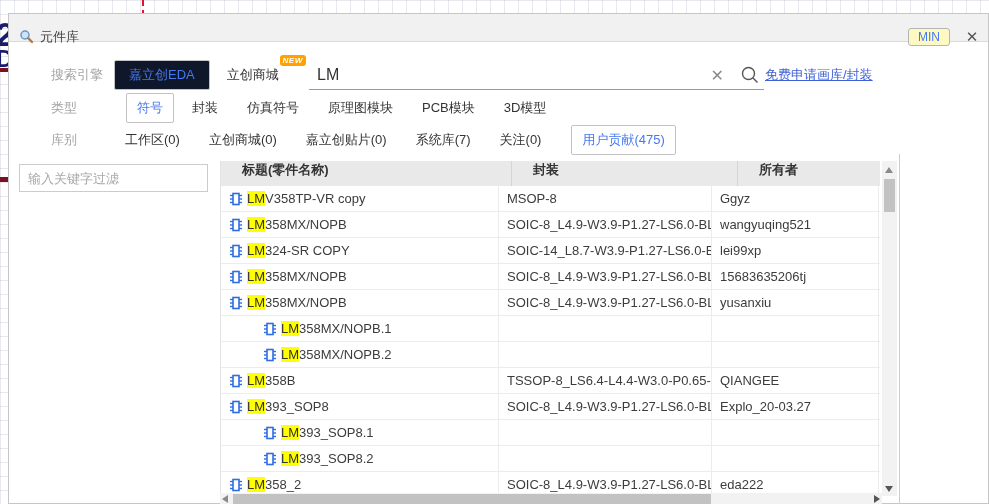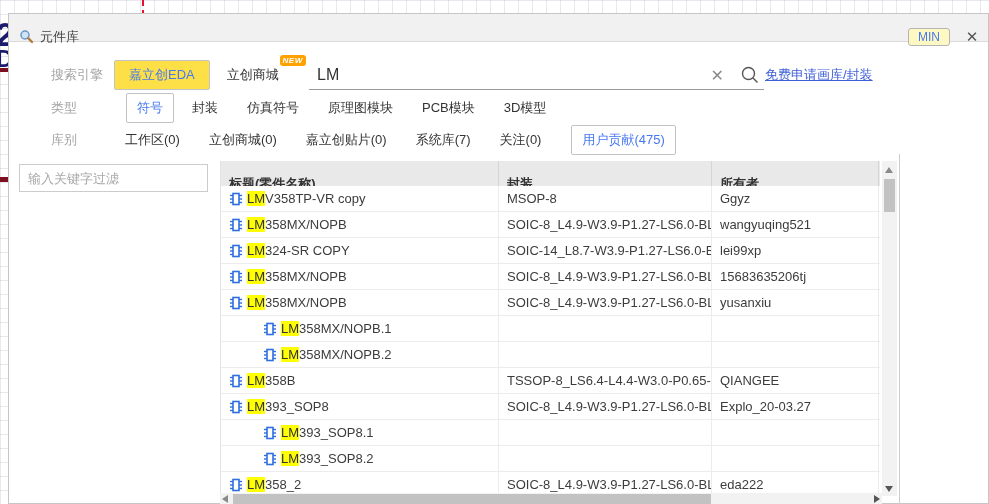--- a/index.html
+++ b/index.html
@@ -24,21 +24,21 @@
   .titlebar{height:28px;background:#f1f1f1;border-bottom:1px solid #dadada;
     display:flex;align-items:center;padding:18px 8px 0 10px;box-sizing:border-box;}
   .title{font-size:13px;color:#444;margin-left:6px;}
   .minbtn{margin-left:auto;font-size:12px;color:#4678f0;background:#fef9c3;
     border:1px solid #b5b5b5;border-radius:3px;padding:1px 9px;margin-right:14px;cursor:pointer;}
   .closex{color:#555;font-size:15px;font-weight:bold;width:16px;text-align:center;cursor:pointer;}
 
   .row{position:absolute;left:0;width:100%;display:flex;align-items:center;}
   .rowlabel{color:#a3a3a3;font-size:13px;width:56px;margin-left:42px;flex:none;}
   .search-row{top:47px;height:28px;}
-  .pill{border:1px solid #c3c3c3;background:#fde047;color:#4678f0;font-size:13px;
+  .pill{border:1px solid #c3c3c3;background:#0f172a;color:#4678f0;font-size:13px;
     padding:5px 14px;border-radius:2px;margin-left:7px;cursor:pointer;}
   .engine-other{position:relative;margin-left:17px;font-size:13px;color:#333;cursor:pointer;}
   .badge{position:absolute;top:-11px;right:-27px;background:#ffa200;color:#fff;font-size:8px;
     font-weight:bold;font-style:italic;padding:1px 3px;border-radius:3px;letter-spacing:.5px;}
   .searchbox{position:absolute;left:300px;top:0px;width:455px;height:28px;
     border-bottom:1px solid #9a9a9a;display:flex;align-items:center;cursor:text;}
   .query{font-size:16px;color:#333;margin-left:8px;flex:1;}
   .clear{color:#8a8a8a;font-size:16px;margin-right:16px;cursor:pointer;}
   .magbtn{margin-right:4px;cursor:pointer;display:flex;align-items:center;}
   .link{position:absolute;left:756px;top:5px;color:#3e5fd7;font-size:13px;
@@ -52,22 +52,22 @@
   .opt.selected{border-color:#c3c3c3;color:#4678f0;margin-left:12px;}
 
   .filter{position:absolute;left:10px;top:150px;width:189px;height:28px;border:1px solid #ccc;
     font-size:13px;padding:0 8px;box-sizing:border-box;color:#333;outline:none;
     font-family:"Liberation Sans","DejaVu Sans",sans-serif;}
   .filter::placeholder{color:#a8a8a8;}
 
   .table-wrap{position:absolute;left:211px;top:147px;width:660px;height:344px;overflow:hidden;
     border-left:1px solid #e3e3e3;box-sizing:border-box;}
   .thead{display:flex;height:25px;background:#e9e9e9;}
-  .th{font-size:13px;font-weight:bold;color:#333;padding:14px 0 0 8px;box-sizing:border-box;
-    border-right:1px solid #d5d5d5;white-space:nowrap;overflow:hidden;}
+  .th{font-size:13px;font-weight:bold;color:#333;padding:0 0 0 8px;box-sizing:border-box;
+    border-right:1px solid #d5d5d5;white-space:nowrap;overflow:hidden;margin-left:13px;}
   .c1{width:278px;flex:none;}
   .c2{width:213px;flex:none;}
   .c3{width:167px;flex:none;}
   .tr{display:flex;height:25px;border-bottom:1px solid #ececec;background:#fff;cursor:pointer;}
   .td{font-size:13px;color:#3c3c3c;padding-left:8px;box-sizing:border-box;
     border-right:1px solid #ececec;display:flex;align-items:center;
     overflow:hidden;white-space:nowrap;}
   .tr.child .c1{padding-left:42px;}
   .hl{background:#ffff00;color:#333;}
   .chip{margin-right:4px;flex:none;}

